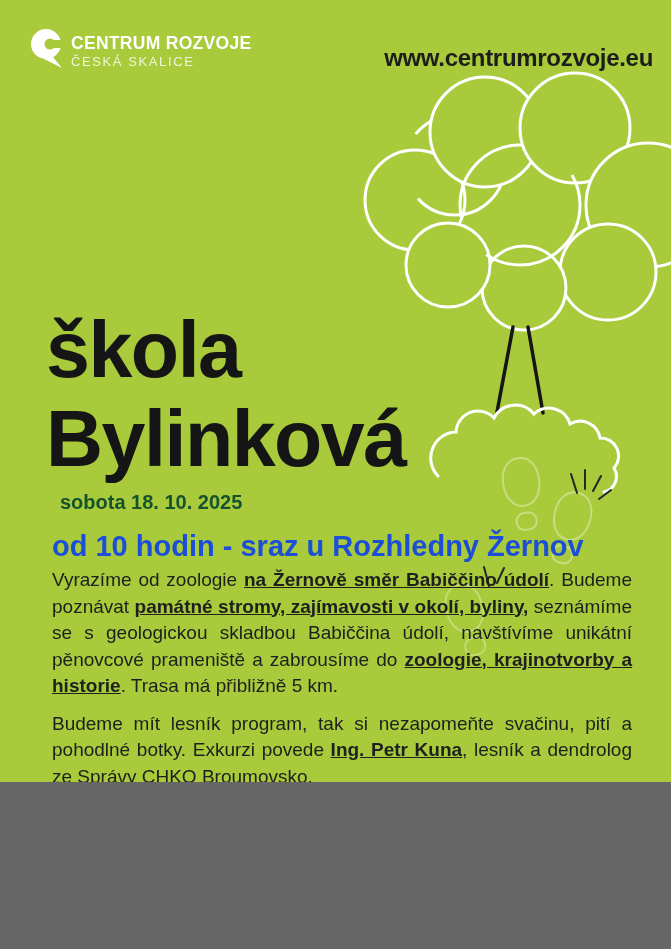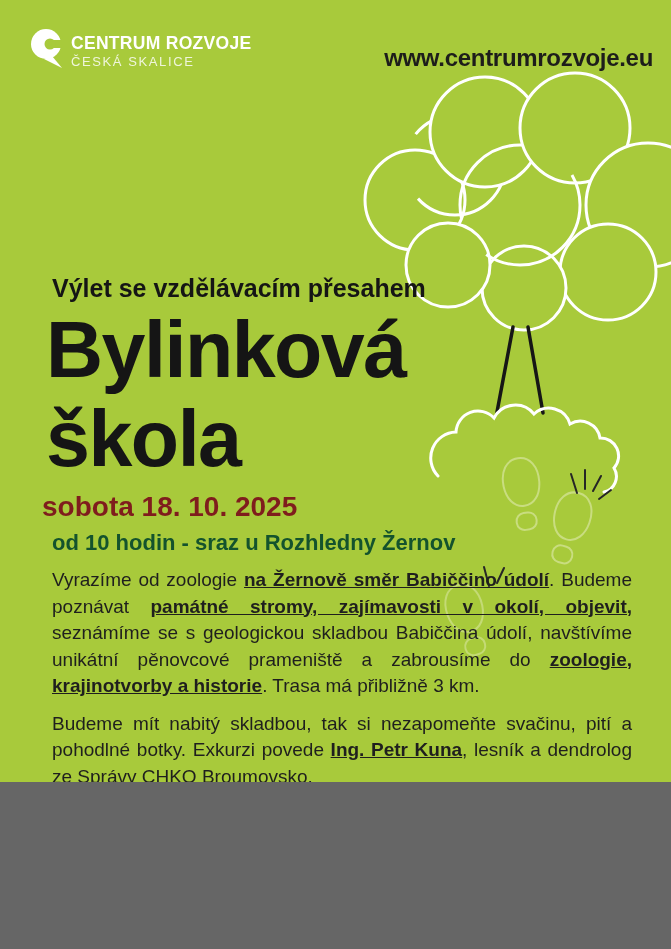--- a/index.html
+++ b/index.html
@@ -12,22 +12,22 @@
   
   .logo{position:absolute;left:30px;top:28px;display:flex;align-items:flex-start;}
   .logo-mark{width:34px;height:42px;flex:0 0 auto;}
   .logo-text{margin-left:7px;margin-top:6px;}
   .logo-title{color:#fff;font-weight:700;font-size:17.5px;letter-spacing:.3px;line-height:19px;}
   .logo-sub{color:#fff;opacity:.82;font-size:13px;letter-spacing:1.6px;line-height:14px;margin-top:2px;}
   .site-url{position:absolute;right:18px;top:44px;font-size:24px;font-weight:700;color:#1d1d1b;letter-spacing:-.3px;}
   
   .kicker{position:absolute;left:52px;top:274px;font-size:25px;font-weight:700;color:#151515;}
   .big-title{position:absolute;left:46px;top:305px;font-size:79px;font-weight:700;line-height:89px;letter-spacing:-1.5px;color:#151515;}
-  .date-line{position:absolute;left:42px;top:491px;font-size:28px;font-weight:700;color:#7f1d1d;}
-  .meeting-line{position:absolute;left:52px;top:530px;font-size:22px;font-weight:700;color:#14532d;}
+  .date-line{position:absolute;left:60px;top:491px;font-size:20px;font-weight:700;color:#14532d;}
+  .meeting-line{position:absolute;left:52px;top:530px;font-size:29px;font-weight:700;color:#1d4ed8;}
   
   .copy{position:absolute;left:52px;top:567px;width:580px;font-size:19px;line-height:26.5px;text-align:justify;color:#1f1f1e;}
   .copy p{margin:0 0 11px 0;}
   .copy b{font-weight:700;text-decoration:underline;}
   
   .khk{position:absolute;left:149px;top:884px;display:flex;align-items:flex-start;}
   .khk-arrow{width:56px;height:36px;margin-top:9px;}
   .khk-label{margin-left:8px;margin-top:2px;font-size:21px;font-weight:700;color:#181f54;word-spacing:5px;letter-spacing:.2px;}
   .cs{position:absolute;left:471px;top:874px;display:flex;align-items:flex-start;}
   .cs-emblem{width:57px;height:57px;flex:0 0 auto;}
@@ -94,31 +94,30 @@
       <rect x="20" y="12" width="14" height="8" fill="#a8ca3b"></rect>
       <circle cx="20" cy="16" r="5.5" fill="#a8ca3b"></circle>
     </svg>
     <div class="logo-text">
       <div class="logo-title">CENTRUM ROZVOJE</div>
       <div class="logo-sub">ČESKÁ SKALICE</div>
     </div>
   </div>
   <div class="site-url">www.centrumrozvoje.eu</div>
 
-  <div class="kicker">Výlet se vzdělávacím přesahem</div>
   <div class="big-title">
+    <div>škola</div>
     <div>Bylinková</div>
-    <div>škola</div>
   </div>
   <div class="date-line">sobota 18. 10. 2025</div>
   <div class="meeting-line">od 10 hodin - sraz u Rozhledny Žernov</div>
 
   <div class="copy">
-    <p><span>Vyrazíme od zoologie </span><b>na Žernově směr Babiččino údolí</b><span>. Budeme poznávat </span><b>památné stromy, zajímavosti v okolí, objevit,</b><span> seznámíme se s geologickou skladbou Babiččina údolí, navštívíme unikátní pěnovcové prameniště a zabrousíme do </span><b>zoologie, krajinotvorby a historie</b><span>. Trasa má přibližně 3 km.</span></p>
-    <p><span>Budeme mít nabitý skladbou, tak si nezapomeňte svačinu, pití a pohodlné botky. Exkurzi povede </span><b>Ing. Petr Kuna</b><span>, lesník a dendrolog ze Správy CHKO Broumovsko.</span></p>
+    <p><span>Vyrazíme od zoologie </span><b>na Žernově směr Babiččino údolí</b><span>. Budeme poznávat </span><b>památné stromy, zajímavosti v okolí, byliny,</b><span> seznámíme se s geologickou skladbou Babiččina údolí, navštívíme unikátní pěnovcové prameniště a zabrousíme do </span><b>zoologie, krajinotvorby a historie</b><span>. Trasa má přibližně 5 km.</span></p>
+    <p><span>Budeme mít lesník program, tak si nezapomeňte svačinu, pití a pohodlné botky. Exkurzi povede </span><b>Ing. Petr Kuna</b><span>, lesník a dendrolog ze Správy CHKO Broumovsko.</span></p>
     <p><span>Hlaste se na marta.kmonickova@centrumrozvoje.eu nebo na 777 653 301. Příspěvek je 150 Kč.</span></p>
   </div>
 
   <div class="khk">
     <svg class="khk-arrow" viewBox="0 0 56 36">
       <g transform="rotate(-14 28 18)">
         <polygon points="2,18 28,4 26,13 54,10 53,26 25,23 26,32" fill="#e63a4d"></polygon>
       </g>
     </svg>
     <div class="khk-label">Královéhradecký marta</div>

